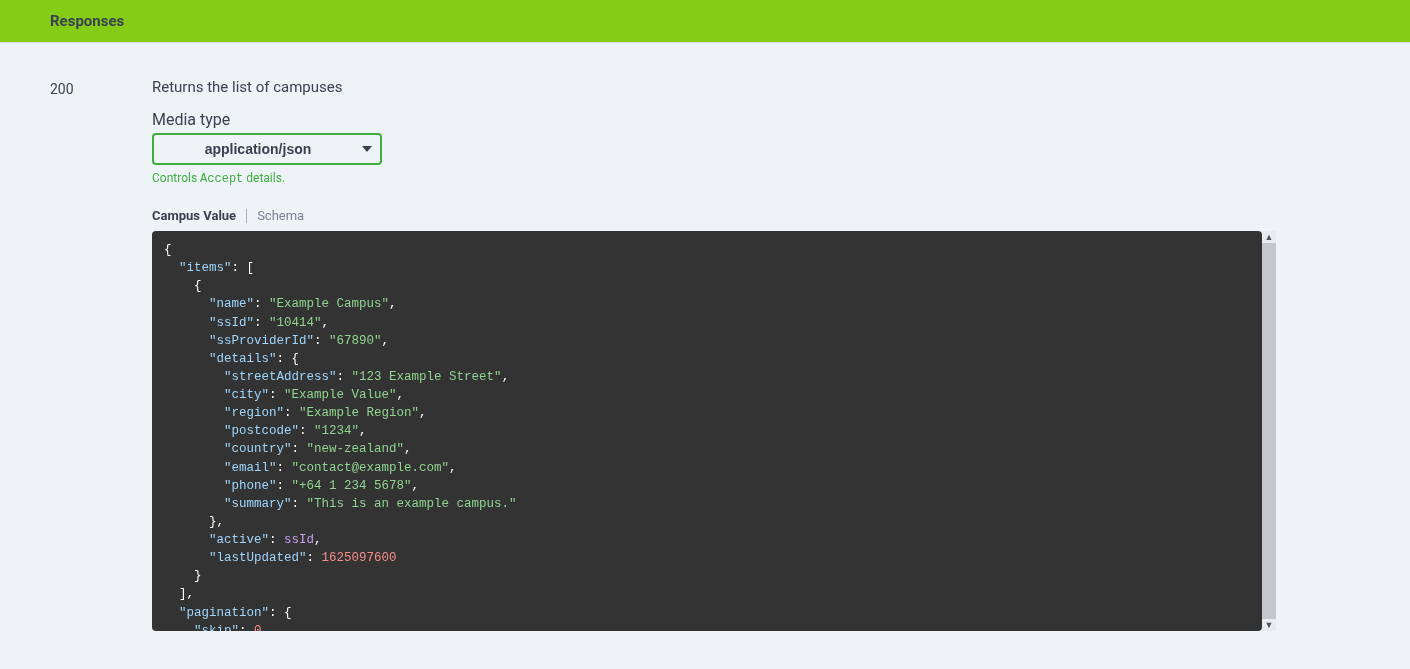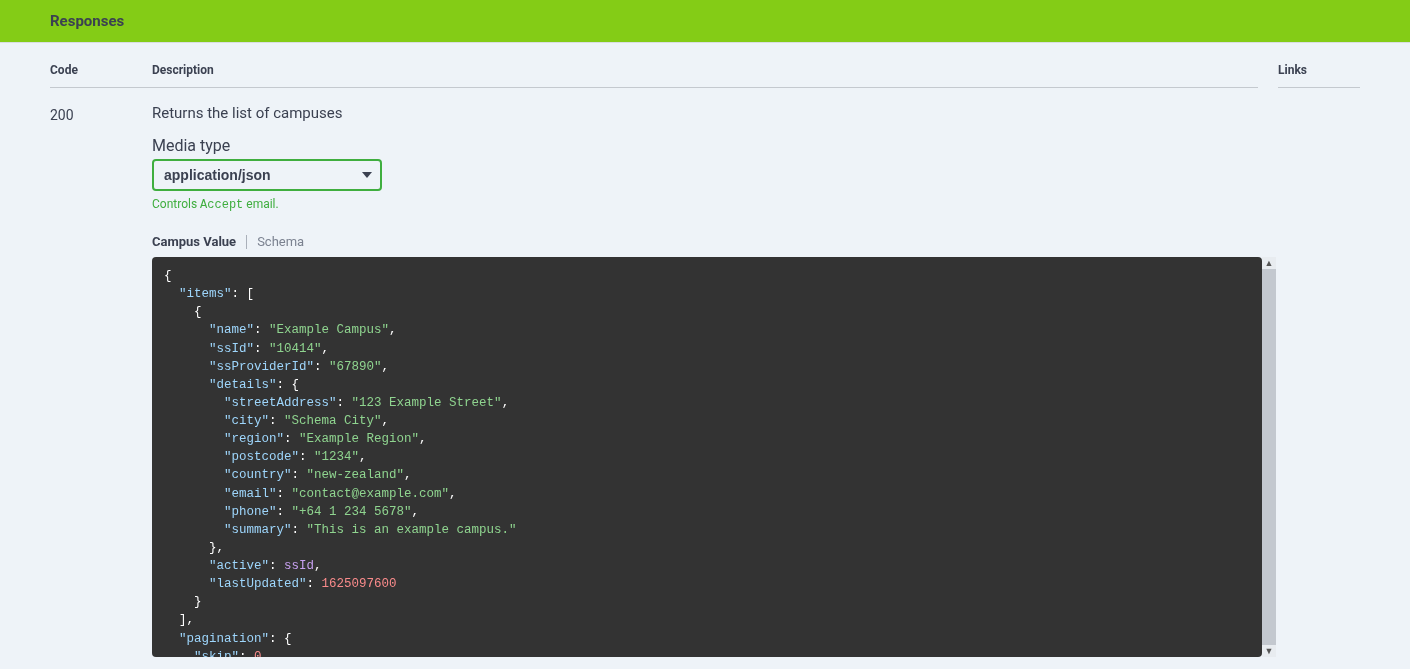--- a/index.html
+++ b/index.html
@@ -91,20 +91,21 @@
     border: 2px solid #3fae3f;
     border-radius: 4px;
     padding: 6px 28px 6px 10px;
     font-size: 14px;
     font-weight: 700;
     color: #3b4151;
     background: transparent;
     appearance: none;
     -webkit-appearance: none;
     cursor: pointer;
+    text-align: center;
   }
   .media-select-wrap::after {
     content: "";
     position: absolute;
     right: 10px;
     top: 50%;
     transform: translateY(-50%);
     border-left: 5px solid transparent;
     border-right: 5px solid transparent;
     border-top: 6px solid #3b4151;
@@ -187,58 +188,53 @@
 </style>
 </head>
 <body>
 
 <div class="responses-header">
   <h4>Responses</h4>
 </div>
 
 <div class="responses-body">
 
-  <div class="table-header">
-    <div class="col-code">Code</div>
-    <div class="col-desc">Description</div>
-    <div class="col-links">Links</div>
-  </div>
 
   <div class="table-row">
     <div class="code-val">200</div>
 
     <div class="desc-val">
       <div class="desc-text">Returns the list of campuses</div>
 
       <div class="media-label">Media type</div>
       <div class="media-select-wrap">
         <select class="media-select">
           <option>application/json</option>
         </select>
       </div>
       <div class="controls-hint">
-        <span>Controls </span><span class="accept">Accept</span><span> email.</span>
+        <span>Controls </span><span class="accept">Accept</span><span> details.</span>
       </div>
 
       <div class="tabs">
         <span class="tab-active">Campus Value</span>
         <span class="tab-divider"></span>
         <span class="tab-inactive">Schema</span>
       </div>
 
       <div class="code-block-wrap">
         <pre class="code-block"><span class="p">{</span>
   <span class="k">"items"</span><span class="p">: [</span>
     <span class="p">{</span>
       <span class="k">"name"</span><span class="p">: </span><span class="s">"<span>Example Campus</span>"</span><span class="p">,</span>
       <span class="k">"ssId"</span><span class="p">: </span><span class="s">"<span>10414</span>"</span><span class="p">,</span>
       <span class="k">"ssProviderId"</span><span class="p">: </span><span class="s">"<span>67890</span>"</span><span class="p">,</span>
       <span class="k">"details"</span><span class="p">: {</span>
         <span class="k">"streetAddress"</span><span class="p">: </span><span class="s">"<span>123 Example Street</span>"</span><span class="p">,</span>
-        <span class="k">"city"</span><span class="p">: </span><span class="s">"<span>Schema City</span>"</span><span class="p">,</span>
+        <span class="k">"city"</span><span class="p">: </span><span class="s">"<span>Example Value</span>"</span><span class="p">,</span>
         <span class="k">"region"</span><span class="p">: </span><span class="s">"<span>Example Region</span>"</span><span class="p">,</span>
         <span class="k">"postcode"</span><span class="p">: </span><span class="s">"<span>1234</span>"</span><span class="p">,</span>
         <span class="k">"country"</span><span class="p">: </span><span class="s">"<span>new-zealand</span>"</span><span class="p">,</span>
         <span class="k">"email"</span><span class="p">: </span><span class="s">"<span>contact@example.com</span>"</span><span class="p">,</span>
         <span class="k">"phone"</span><span class="p">: </span><span class="s">"<span>+64 1 234 5678</span>"</span><span class="p">,</span>
         <span class="k">"summary"</span><span class="p">: </span><span class="s">"<span>This is an example campus.</span>"</span>
       <span class="p">},</span>
       <span class="k">"active"</span><span class="p">: </span><span class="b">ssId</span><span class="p">,</span>
       <span class="k">"lastUpdated"</span><span class="p">: </span><span class="n">1625097600</span>
     <span class="p">}</span>

